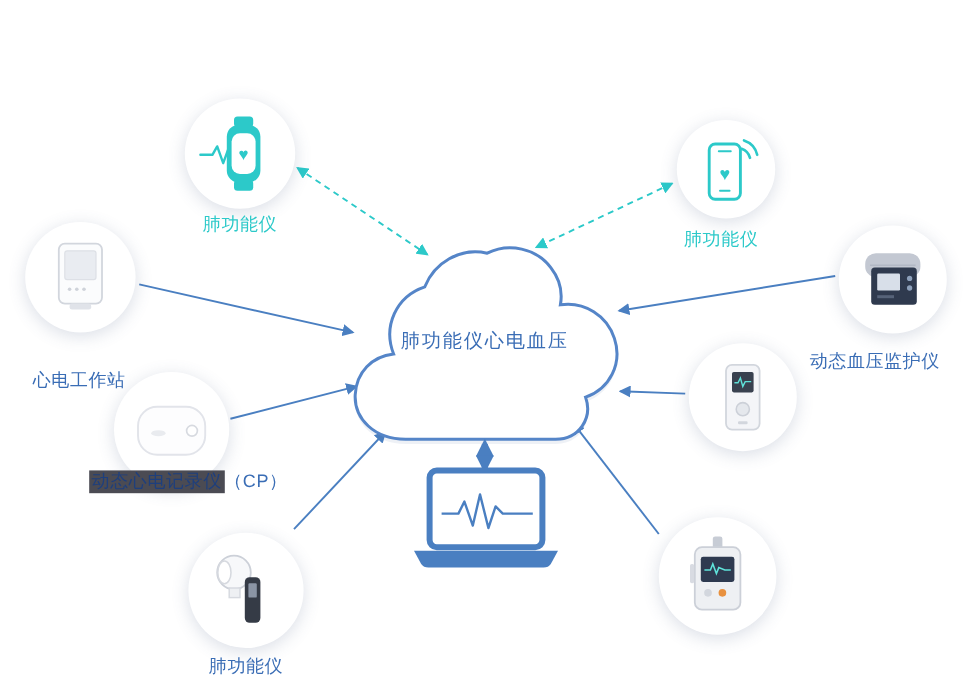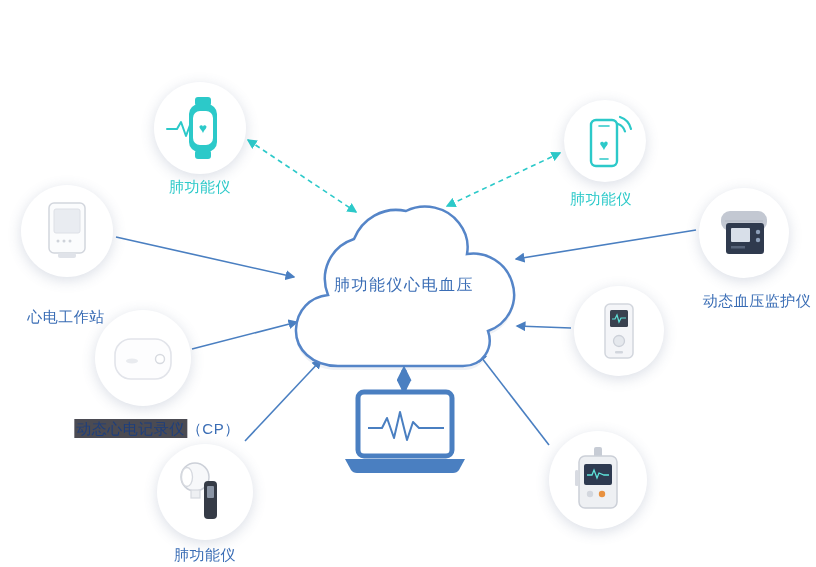--- a/index.html
+++ b/index.html
@@ -117,21 +117,21 @@
   </div>
   <div class="label" style="left:66px;top:288px;margin-top:20px;">心电工作站</div>
 
   <div class="circle" style="left:95px;top:310px;width:96px;height:96px;">
     <svg width="72" height="72" viewBox="0 0 72 72">
       <rect x="8" y="17" width="56" height="40" rx="16" fill="#fdfdfe" stroke="#e2e4ea" stroke-width="1.6"></rect>
       <circle cx="53" cy="37" r="4.5" fill="#fff" stroke="#d7dae0" stroke-width="1.4"></circle>
       <ellipse cx="25" cy="39" rx="6" ry="2.5" fill="#e9ebef"></ellipse>
     </svg>
   </div>
-  <div class="label" style="left:157px;top:420px;">
+  <div class="label" style="left:157px;top:392px;">
     <span class="hl">动态心电记录仪</span><span>（CP）</span>
   </div>
 
   <div class="circle" style="left:157px;top:444px;width:96px;height:96px;">
     <svg width="72" height="72" viewBox="0 0 72 72">
       <circle cx="26" cy="21" r="14" fill="#f7f8fa" stroke="#ccd0d8" stroke-width="1.5"></circle>
       <ellipse cx="18" cy="21" rx="5.5" ry="9.5" fill="#fff" stroke="#d6d9df" stroke-width="1.3"></ellipse>
       <rect x="22" y="34" width="9" height="8" fill="#eef0f3" stroke="#d6d9df" stroke-width="1.2"></rect>
       <rect x="35" y="25" width="13" height="38" rx="4" fill="#353b46"></rect>
       <rect x="38" y="30" width="7" height="12" rx="1" fill="#8b95a5"></rect>
@@ -143,21 +143,21 @@
     <svg width="70" height="70" viewBox="0 0 70 70">
       <rect x="12" y="13" width="46" height="20" rx="9" fill="#c3c8d2"></rect>
       <path d="M16 23 h38" stroke="#b2b8c4" stroke-width="1.2"></path>
       <rect x="17" y="25" width="38" height="31" rx="3" fill="#2f3a4e"></rect>
       <rect x="22" y="30" width="19" height="14" rx="1" fill="#d8dfe9"></rect>
       <rect x="22" y="48" width="14" height="2.5" fill="#566379"></rect>
       <circle cx="49" cy="34" r="2.2" fill="#8da0ba"></circle>
       <circle cx="49" cy="42" r="2.2" fill="#8da0ba"></circle>
     </svg>
   </div>
-  <div class="label" style="left:729px;top:292px;margin-left:28px;">动态血压监护仪</div>
+  <div class="label" style="left:729px;top:292px;">动态血压监护仪</div>
 
   <div class="circle" style="left:574px;top:286px;width:90px;height:90px;">
     <svg width="70" height="70" viewBox="0 0 70 70">
       <rect x="21" y="8" width="28" height="54" rx="5" fill="#f4f5f8" stroke="#d2d6dd" stroke-width="1.5"></rect>
       <rect x="26" y="14" width="18" height="17" rx="1.5" fill="#39414f"></rect>
       <polyline points="28,23 31,23 33,19 35,26 37,22 42,22" fill="none" stroke="#5fe0d8" stroke-width="1.2"></polyline>
       <circle cx="35" cy="45" r="5.5" fill="#e5e8ed" stroke="#ccd0d8" stroke-width="1.3"></circle>
       <rect x="31" y="55" width="8" height="2.5" rx="1" fill="#d2d6dd"></rect>
     </svg>
   </div>

